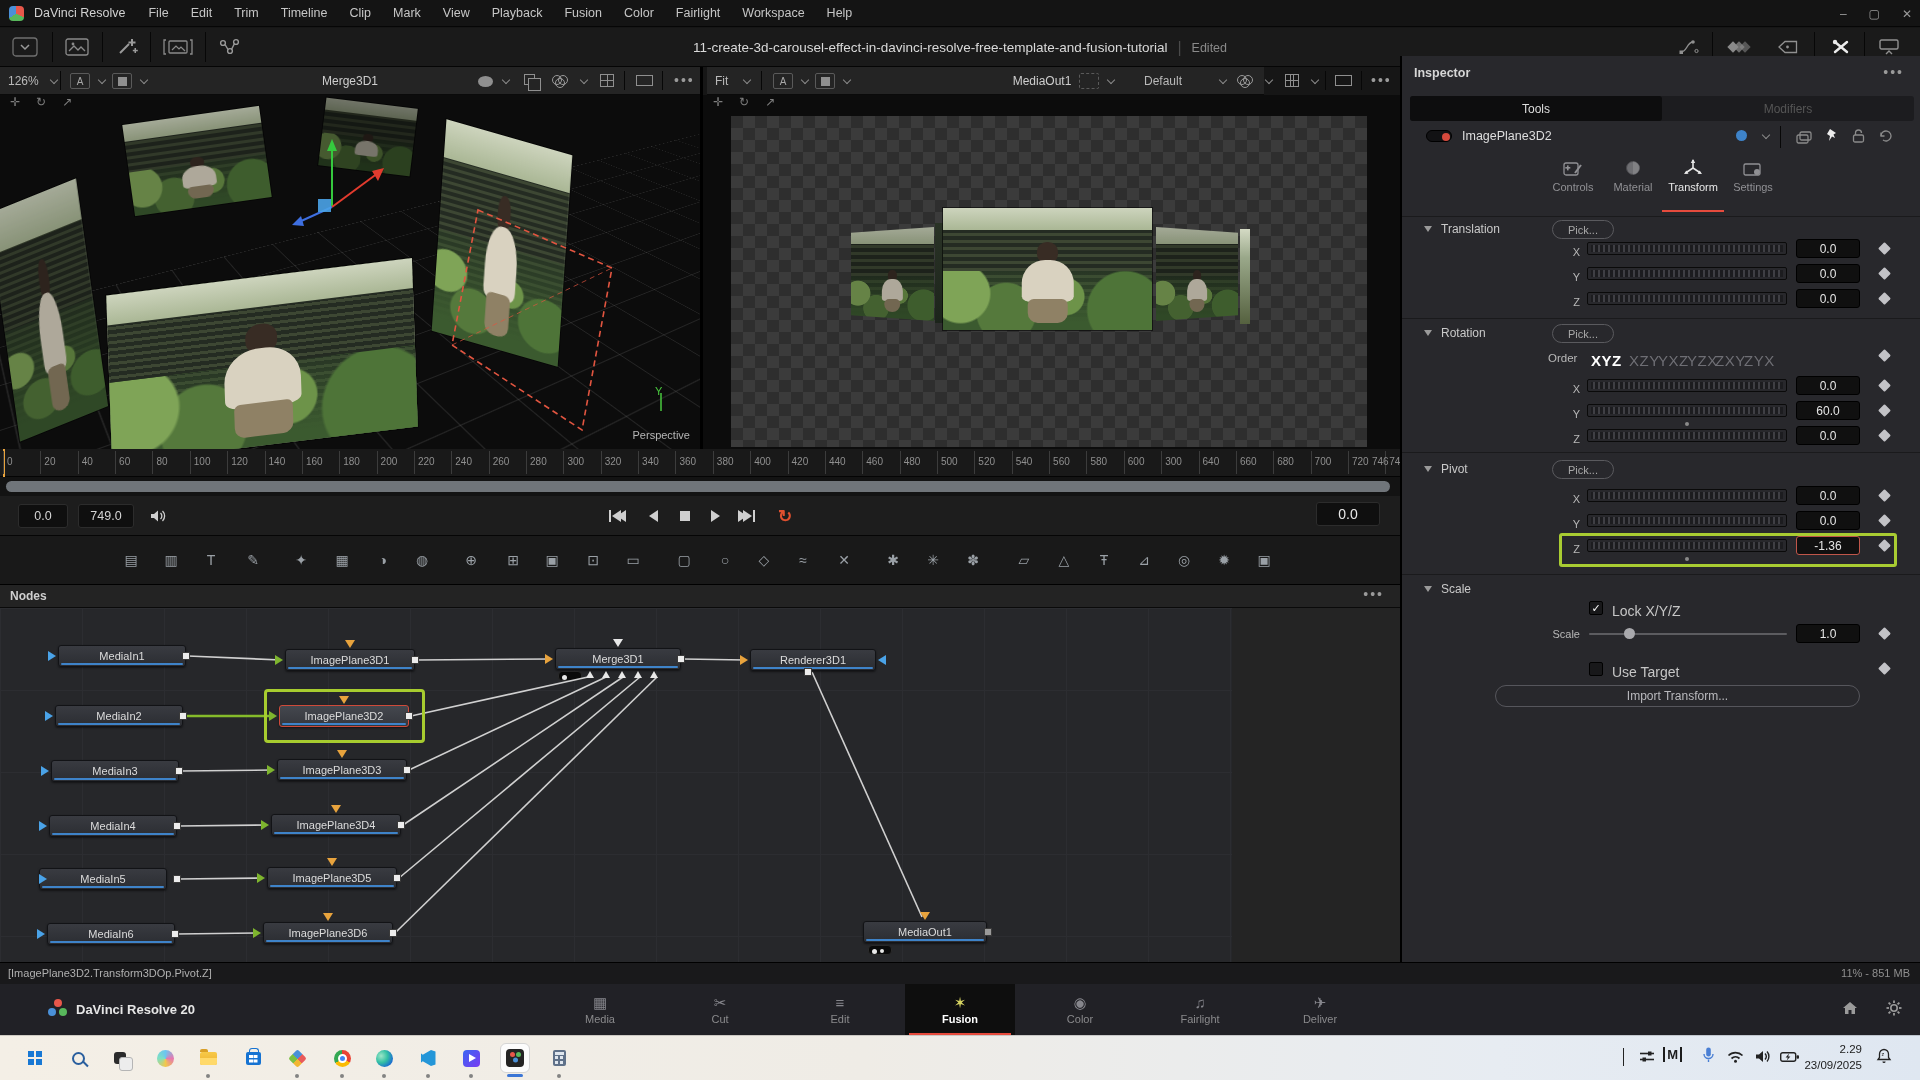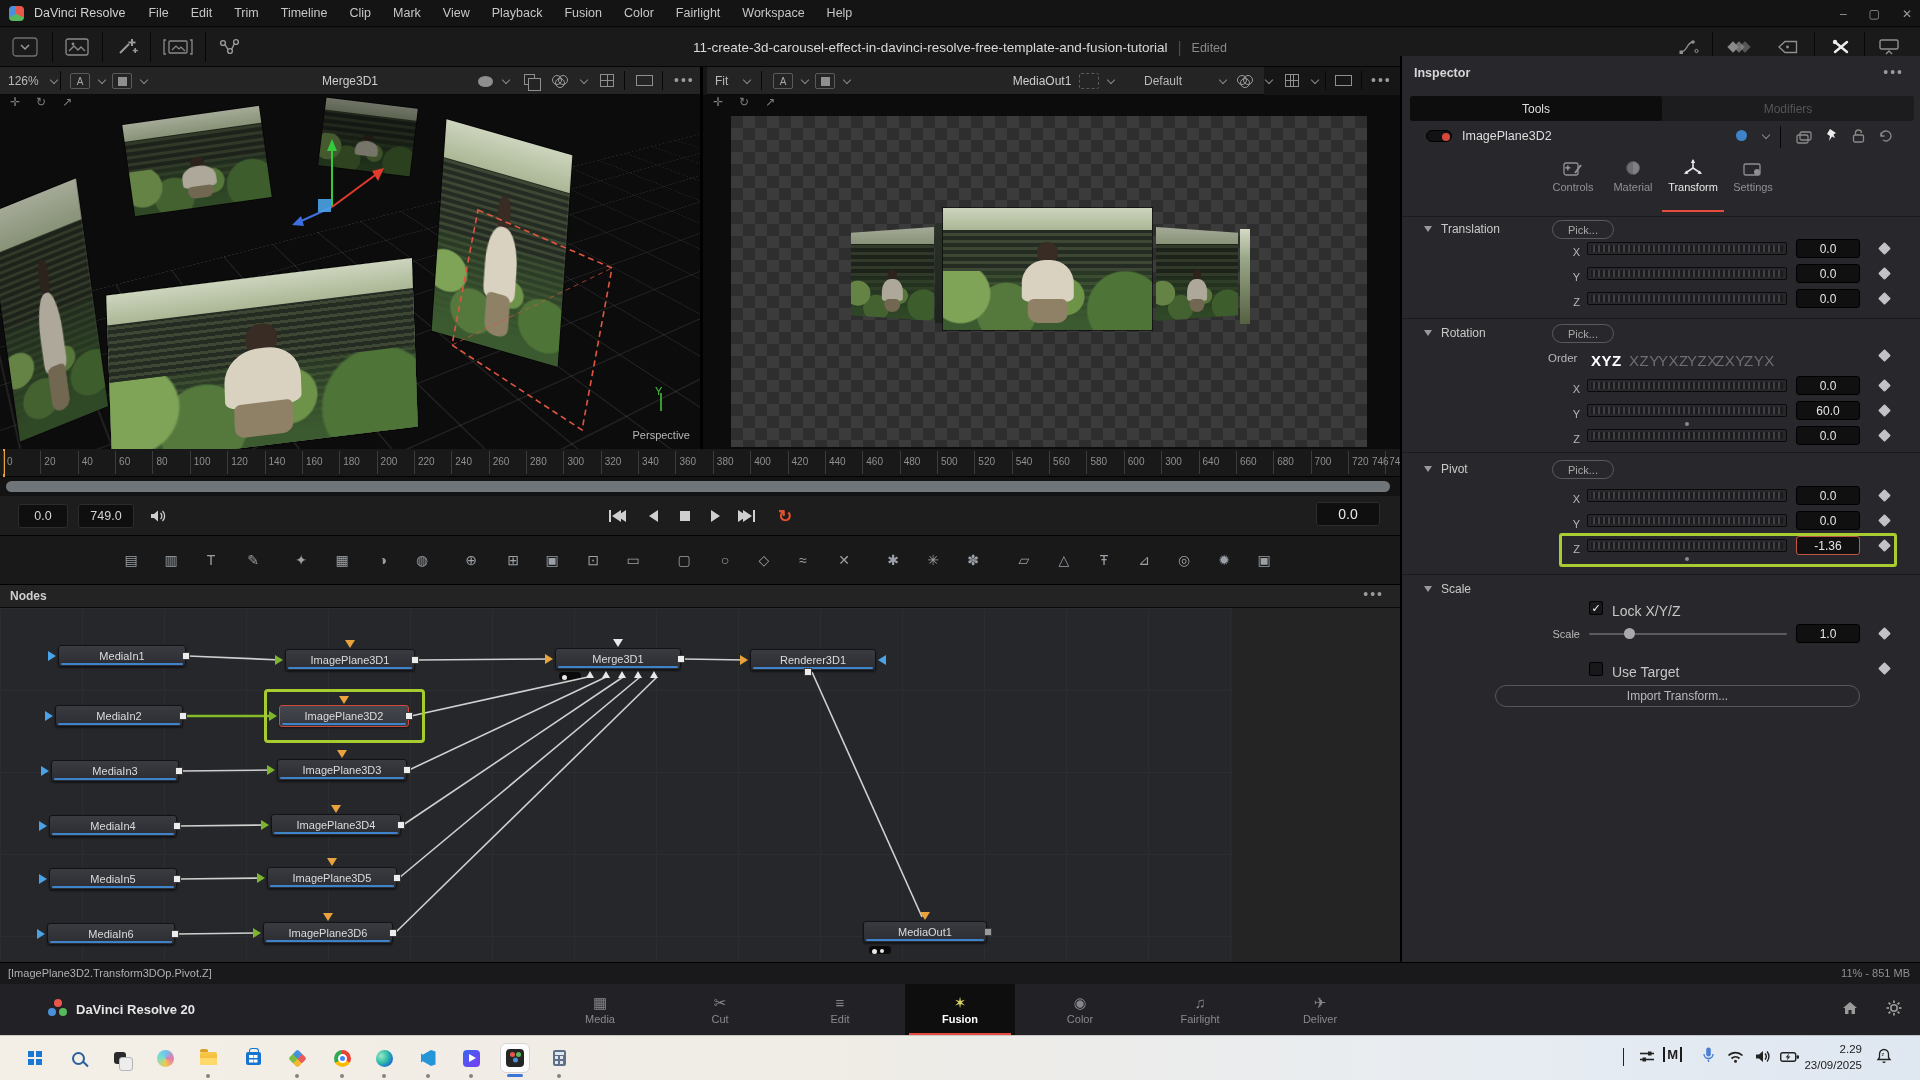--- a/index.html
+++ b/index.html
@@ -666,21 +666,21 @@
         <div class="node" style="left: 51px; top: 152px; width: 128px;">
           <span>MediaIn3</span>
         </div>
         <div class="nm tr-r" style="left: 41px; top: 158px;"></div>
         <div class="nm sqo" style="left: 175px; top: 159px;"></div>
         <div class="node" style="left: 49px; top: 207px; width: 128px;">
           <span>MediaIn4</span>
         </div>
         <div class="nm tr-r" style="left: 39px; top: 213px;"></div>
         <div class="nm sqo" style="left: 173px; top: 214px;"></div>
-        <div class="node" style="left: 49px; top: 260px; width: 128px;">
+        <div class="node" style="left: 39px; top: 260px; width: 128px;">
           <span>MediaIn5</span>
         </div>
         <div class="nm tr-r" style="left: 39px; top: 266px;"></div>
         <div class="nm sqo" style="left: 173px; top: 267px;"></div>
         <div class="node" style="left: 47px; top: 315px; width: 128px;">
           <span>MediaIn6</span>
         </div>
         <div class="nm tr-r" style="left: 37px; top: 321px;"></div>
         <div class="nm sqo" style="left: 171px; top: 322px;"></div>
         <div class="node" style="left: 285px; top: 41px; width: 130px;">

